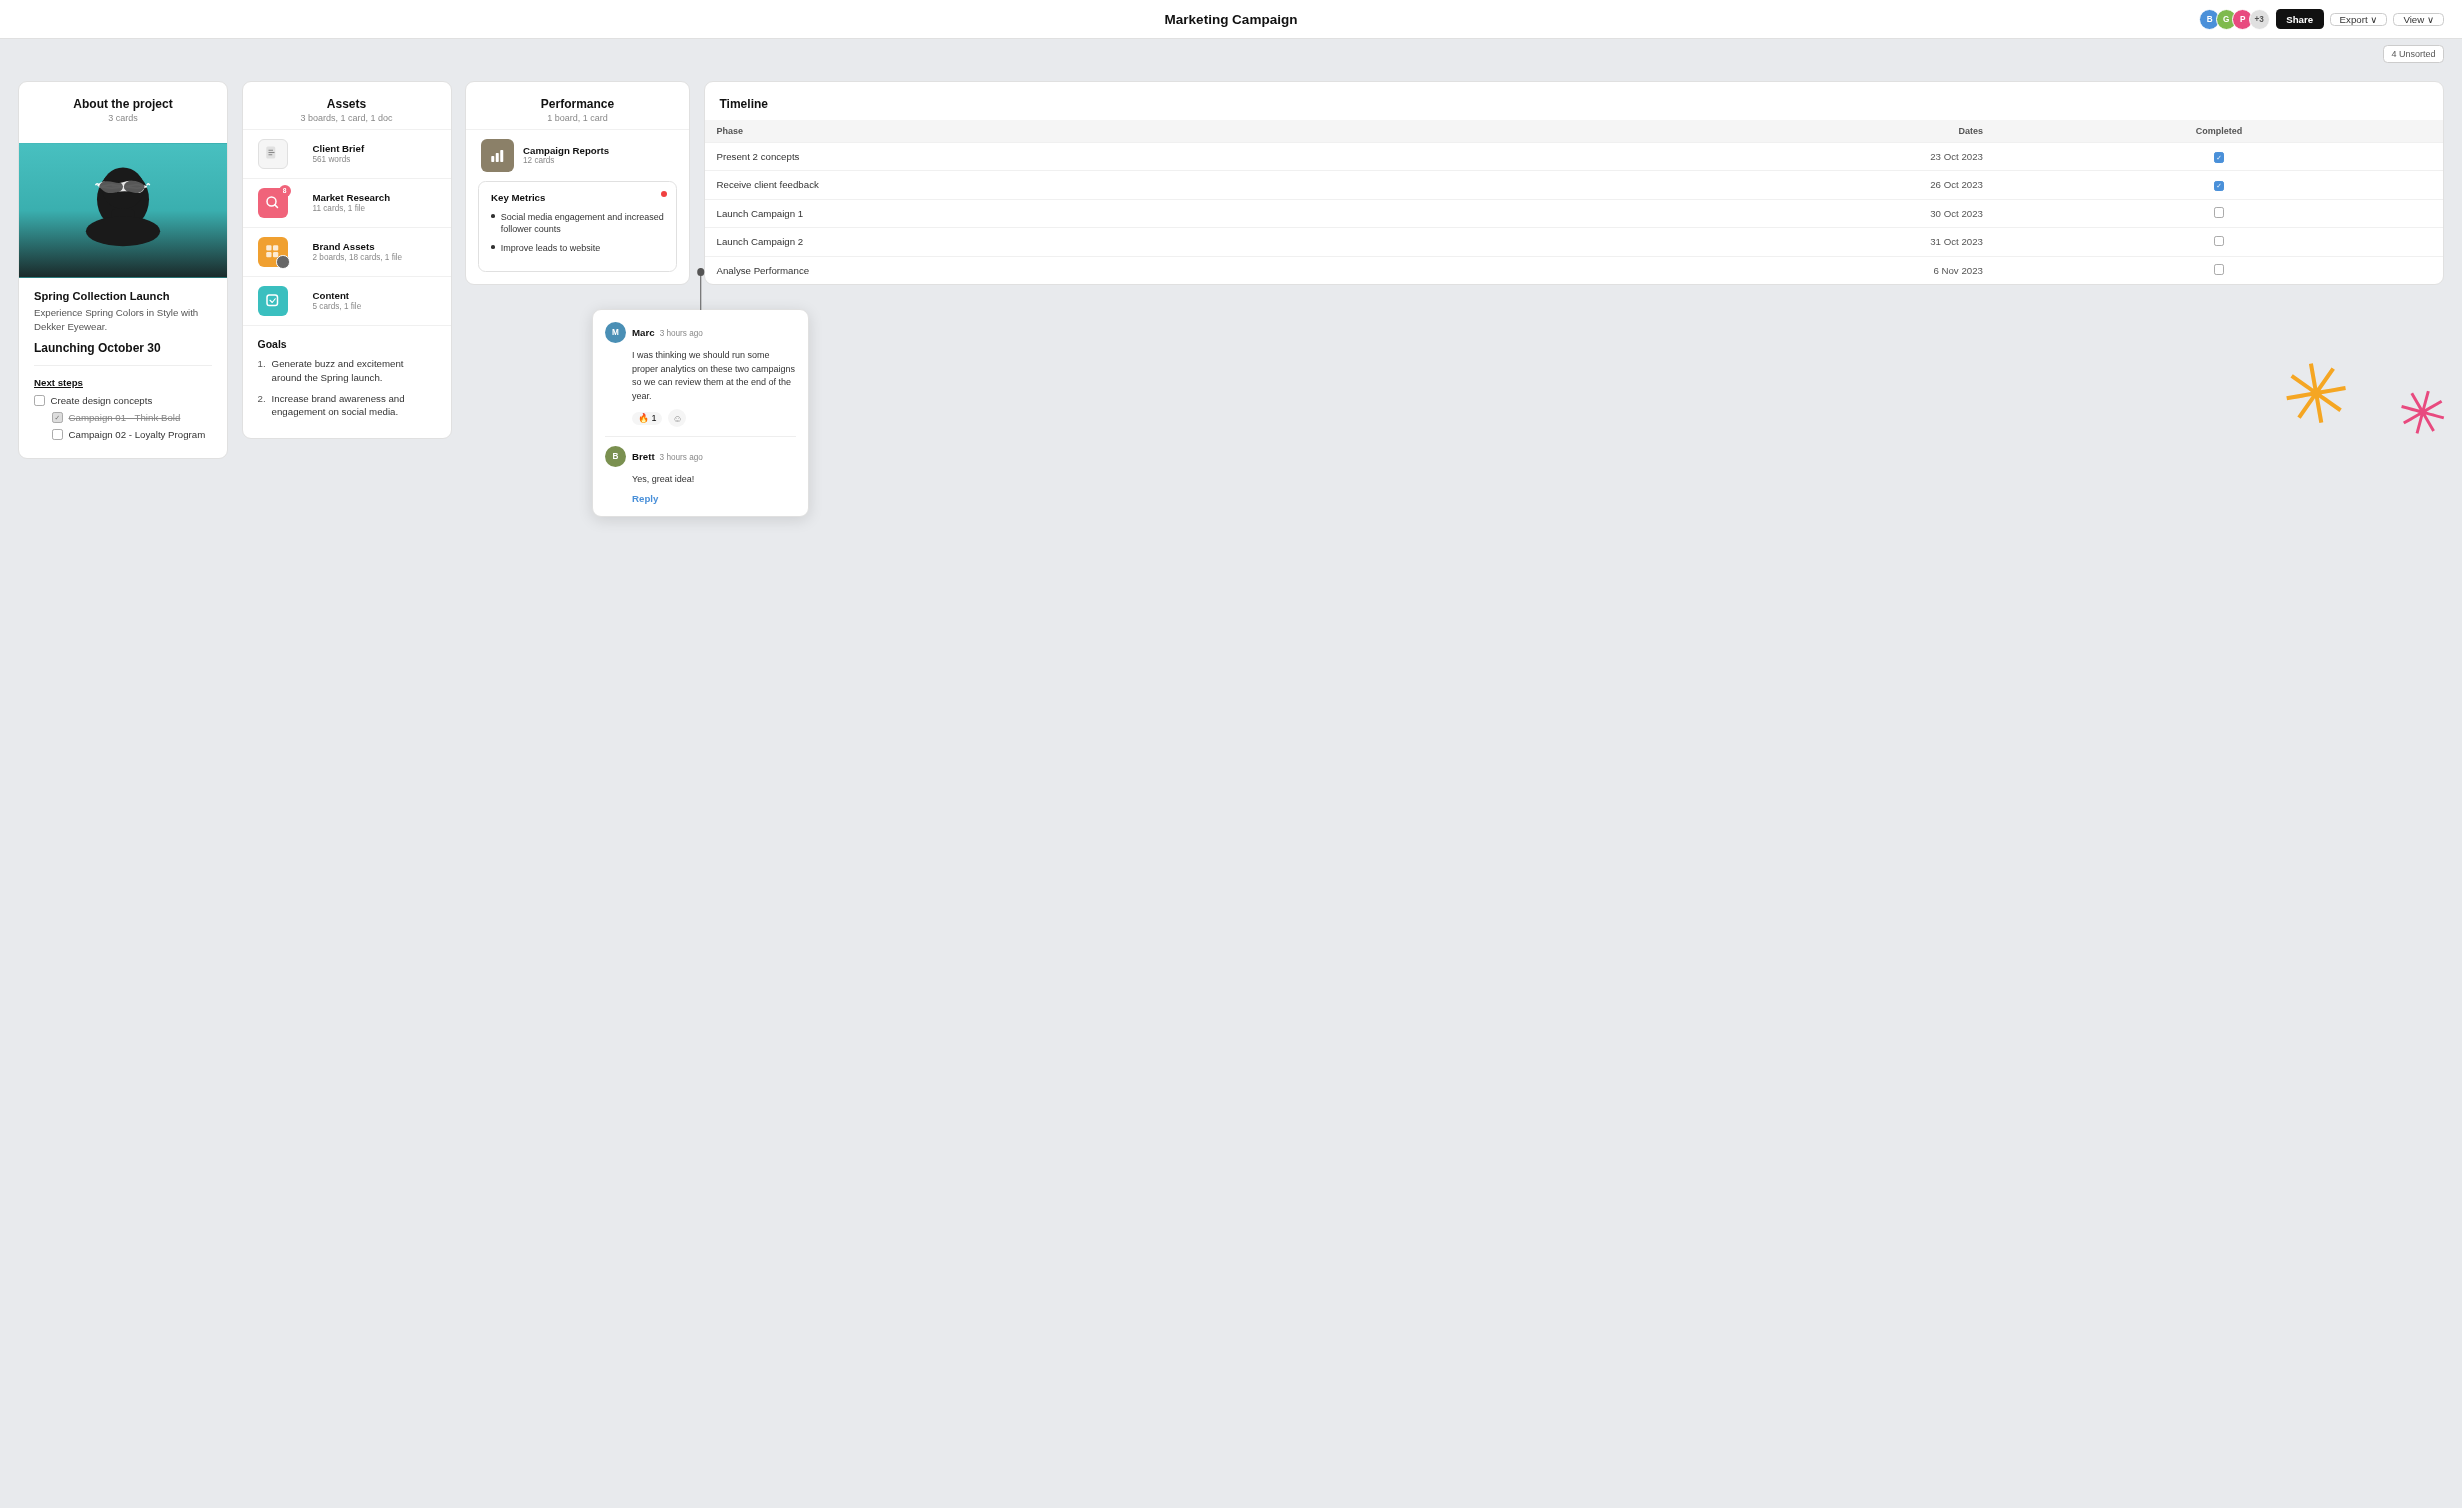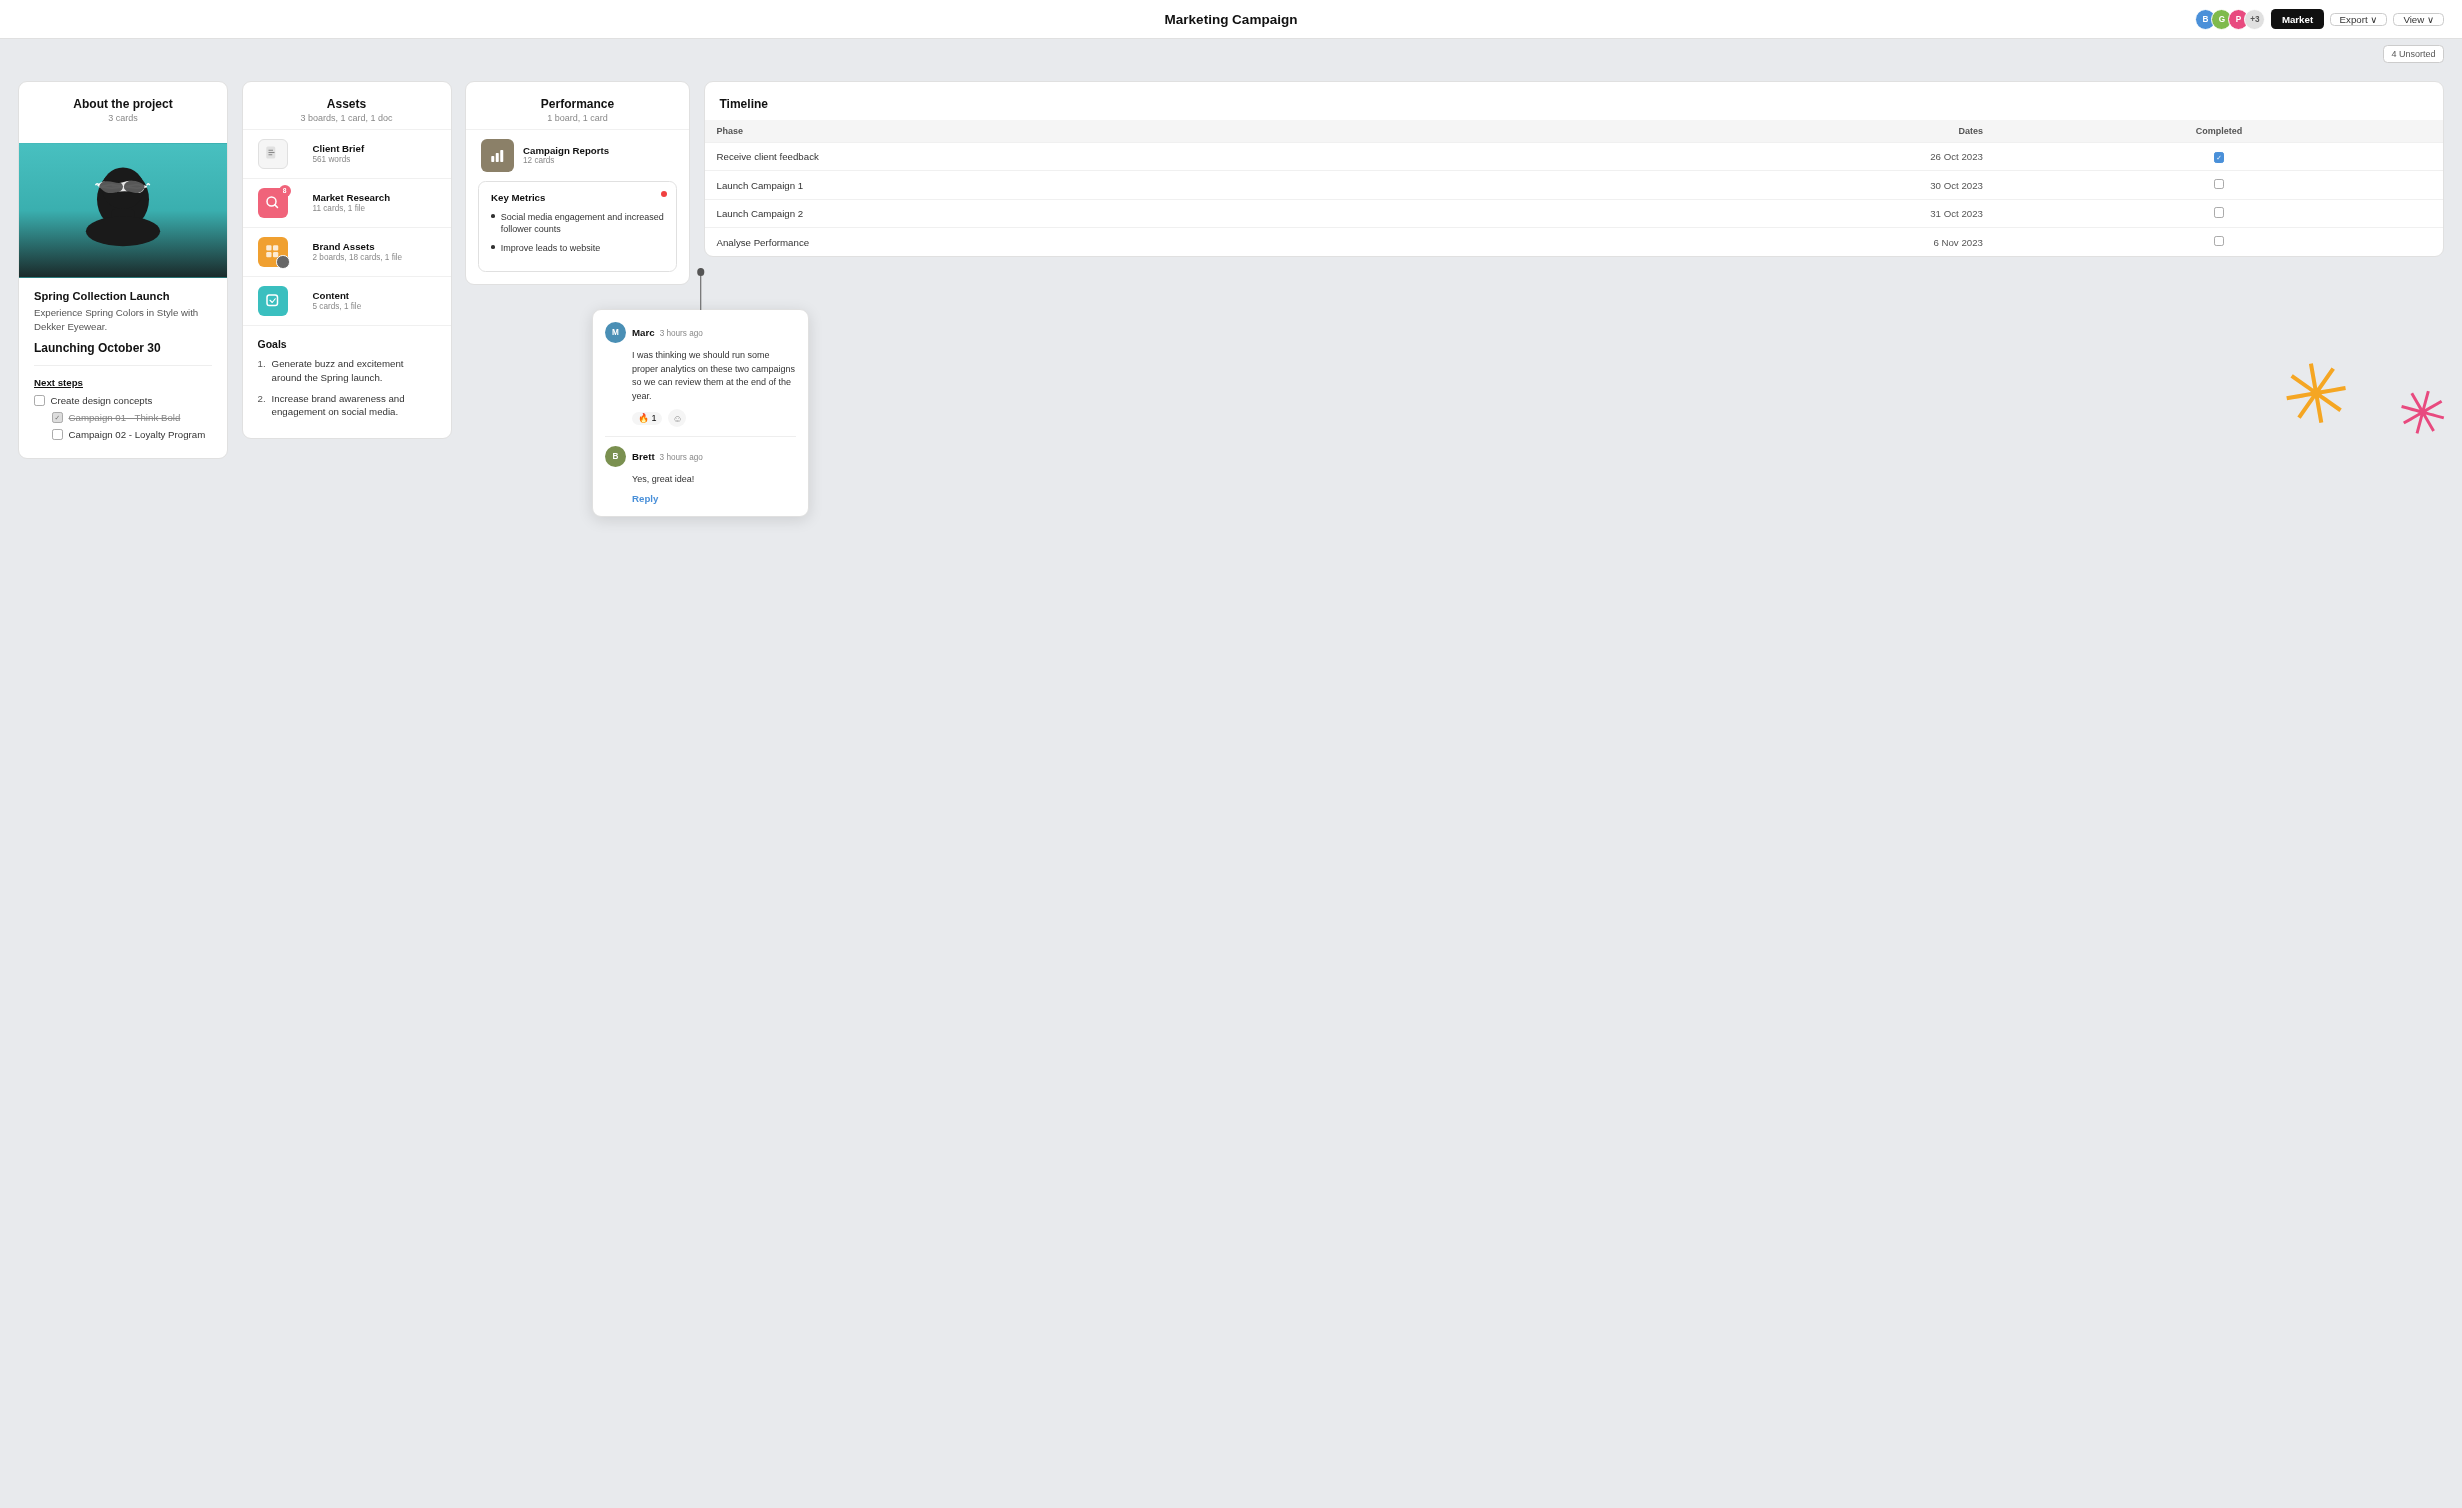--- a/index.html
+++ b/index.html
@@ -563,21 +563,21 @@
 
 <div class="header">
   <span class="header-title">Marketing Campaign</span>
   <div class="header-right">
     <div class="avatar-group">
       <div class="avatar" style="background:#4a90d9;">B</div>
       <div class="avatar" style="background:#7fba4d;">G</div>
       <div class="avatar" style="background:#e84a7f;">P</div>
       <div class="avatar-count">+3</div>
     </div>
-    <button class="btn-share">Market</button>
+    <button class="btn-share">Share</button>
     <button class="btn-outline">Export ∨</button>
     <button class="btn-outline">View ∨</button>
   </div>
 </div>
 
 <div class="sub-header">
   <span class="unsorted-badge">4 Unsorted</span>
 </div>
 
 <div class="canvas">
@@ -758,20 +758,25 @@
     </div>
     <table class="timeline-table">
       <thead>
         <tr>
           <th>Phase</th>
           <th>Dates</th>
           <th>Completed</th>
         </tr>
       </thead>
       <tbody>
+        <tr>
+          <td>Present 2 concepts</td>
+          <td>23 Oct 2023</td>
+          <td><div class="tl-checkbox checked"></div></td>
+        </tr>
         <tr>
           <td>Receive client feedback</td>
           <td>26 Oct 2023</td>
           <td><div class="tl-checkbox checked"></div></td>
         </tr>
         <tr>
           <td>Launch Campaign 1</td>
           <td>30 Oct 2023</td>
           <td><div class="tl-checkbox"></div></td>
         </tr>

